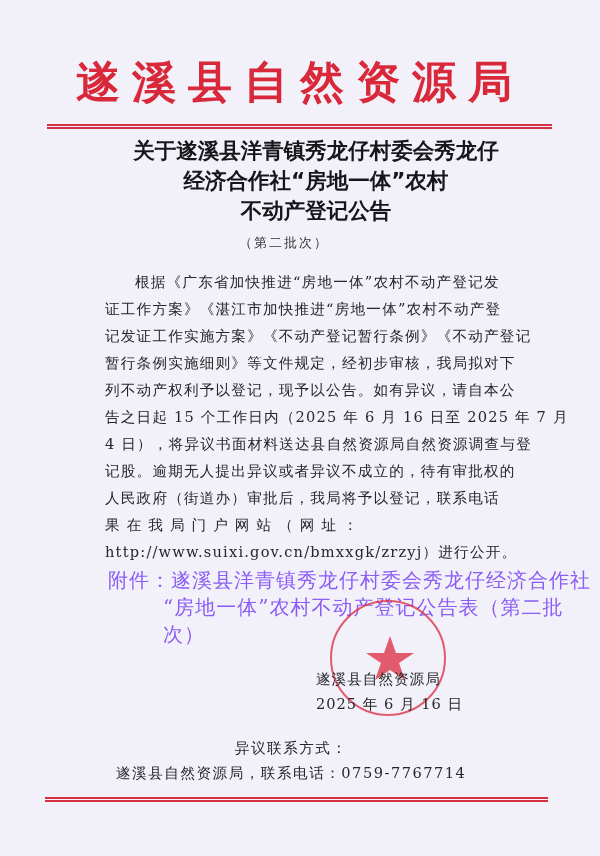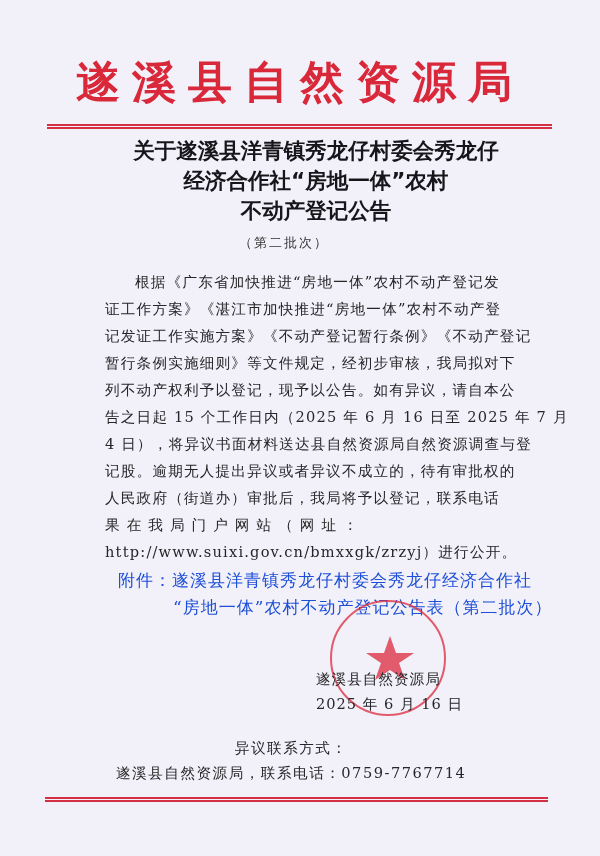--- a/index.html
+++ b/index.html
@@ -35,24 +35,24 @@
   }
   .body-text {
     position: absolute; left: 87px; width: 440px; top: 268px;
     font-size: 14.6px; line-height: 27px; letter-spacing: 1.2px; color: #262628;
     text-align: justify;
   }
   .body-text .line { display: block; white-space: nowrap; margin-left: 18px; }
   .body-text .indent { padding-left: 30px; }
   .spread { display: flex; justify-content: space-between; }
   .attach {
-    position: absolute; left: 118px; top: 567px; font-size: 17px; line-height: 27px;
-    letter-spacing: 1px; color: #1d4ed8;
+    position: absolute; left: 108px; top: 567px; font-size: 20px; line-height: 27px;
+    letter-spacing: 1px; color: #8b5cf6;
   }
-  .attach .a2 { padding-left: 55px; text-align: right; }
+  .attach .a2 { padding-left: 55px; }
   .sign {
     position: absolute; left: 316px; top: 666px; font-size: 14.6px; line-height: 25px;
     color: #262628; letter-spacing: 1px;
   }
   .contact {
     position: absolute; left: 116px; top: 735px; font-size: 14.6px; line-height: 25px;
     letter-spacing: 1.5px; color: #262628; text-align: center;
   }
   .stamp {
     position: absolute; left: 330px; top: 600px; width: 116px; height: 116px;

